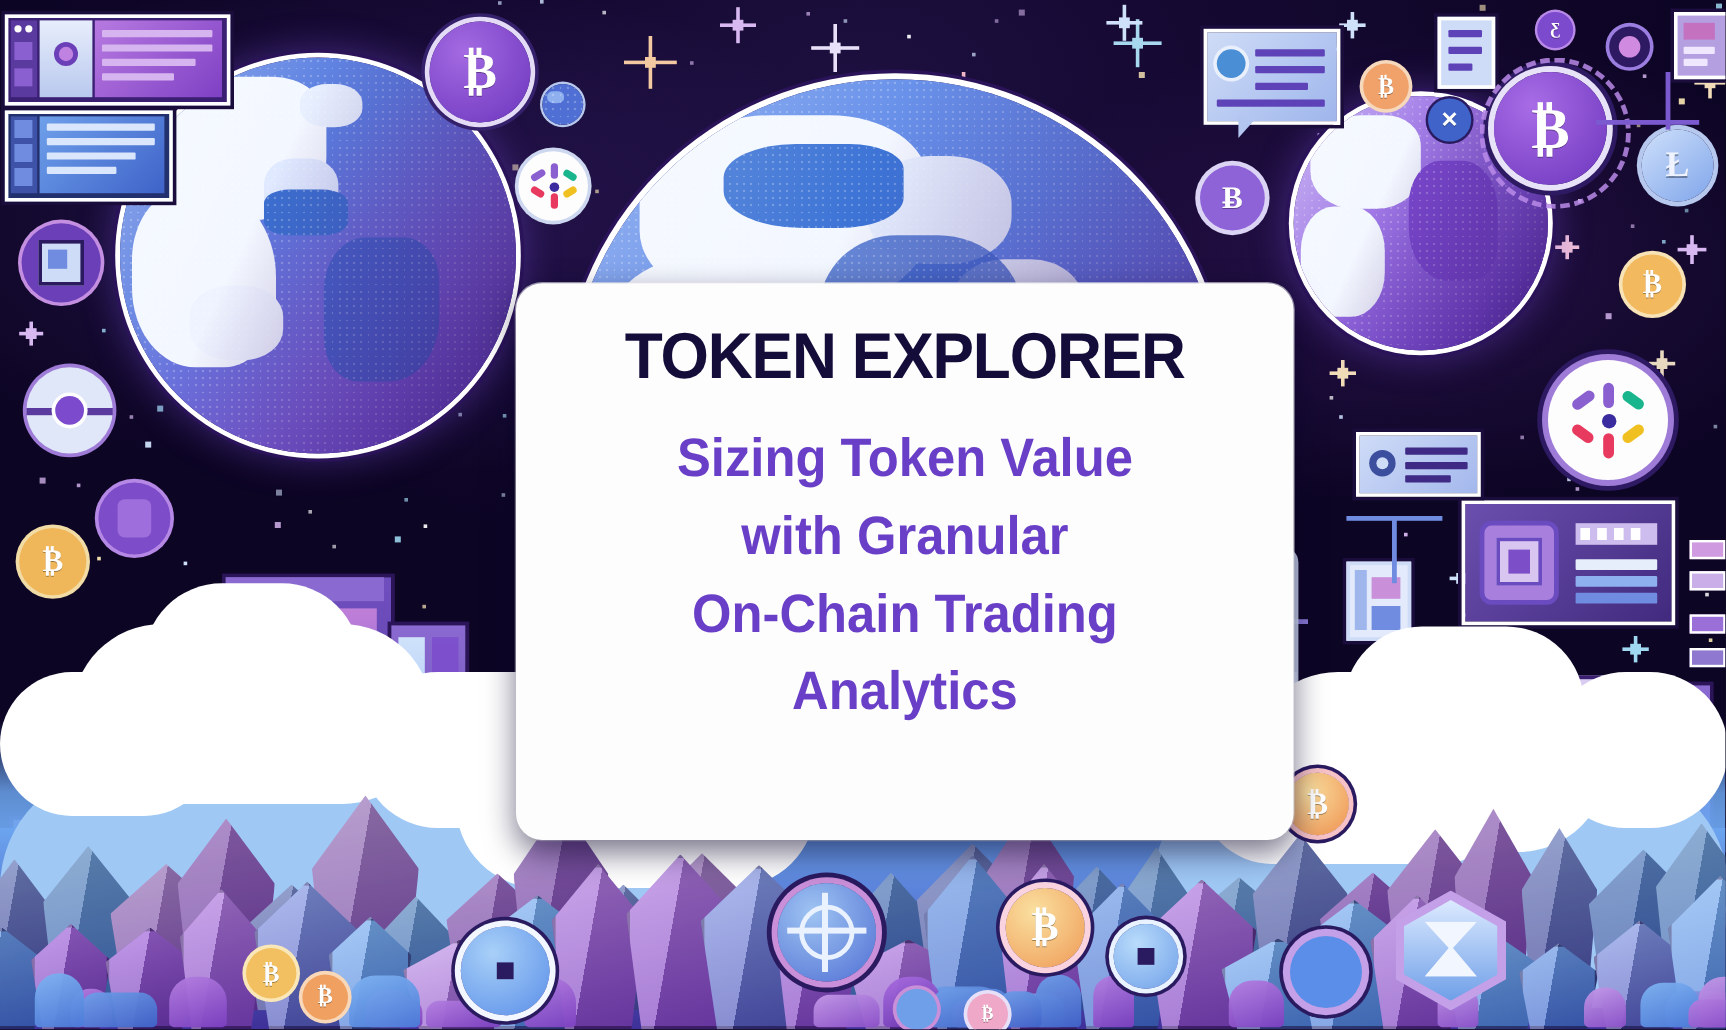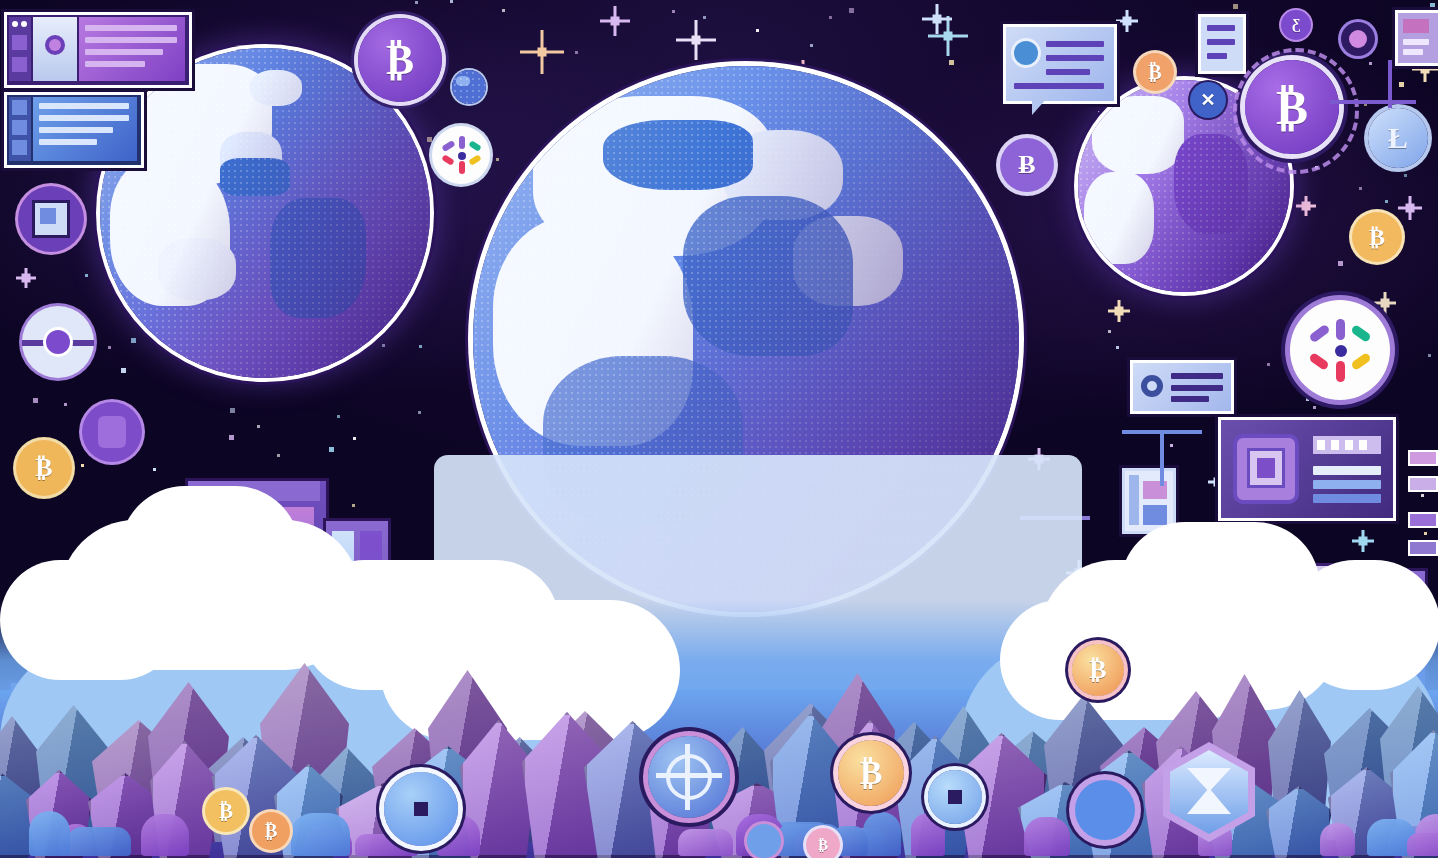--- a/index.html
+++ b/index.html
@@ -761,14 +761,23 @@
 
   <div style="position:absolute;left:1163px;top:742px;width:92px;height:100px;z-index:30;
               background:#c4a0e8;clip-path:polygon(50% 0,100% 26%,100% 74%,50% 100%,0 74%,0 26%);">
     <div style="position:absolute;left:7px;top:8px;width:78px;height:84px;background:linear-gradient(180deg,#dceaff,#6f9fe8);
                 clip-path:polygon(50% 0,100% 26%,100% 74%,50% 100%,0 74%,0 26%);"></div>
     <div style="position:absolute;left:24px;top:26px;width:44px;height:46px;background:#f2f6ff;
                 clip-path:polygon(0 0,100% 0,54% 48%,100% 100%,0 100%,46% 48%);"></div>
   </div>
 
   <div id="card-shadow"></div>
+  <div id="card">
+    <h1 id="card-title">TOKEN EXPLORER</h1>
+    <div id="card-sub">
+      <span class="ln">Sizing Token Value</span>
+      <span class="ln">with Granular</span>
+      <span class="ln">On-Chain Trading</span>
+      <span class="ln">Analytics</span>
+    </div>
+  </div>
 
 </div>
 
 </body></html>

